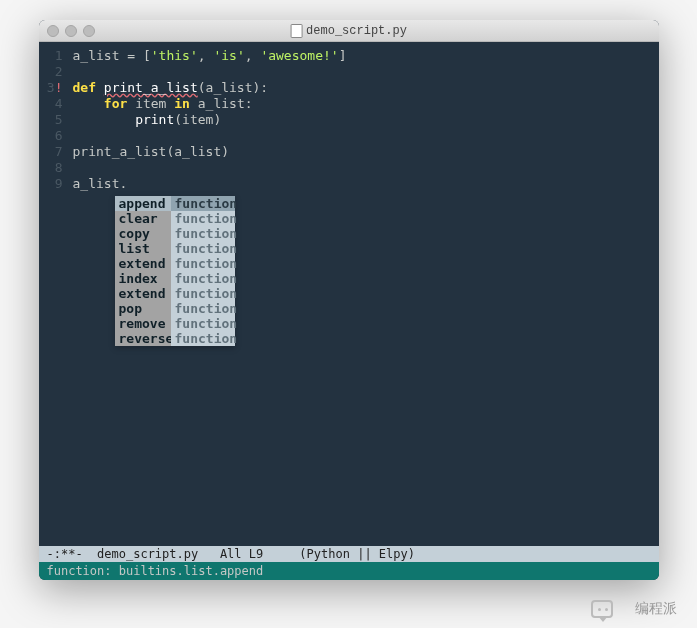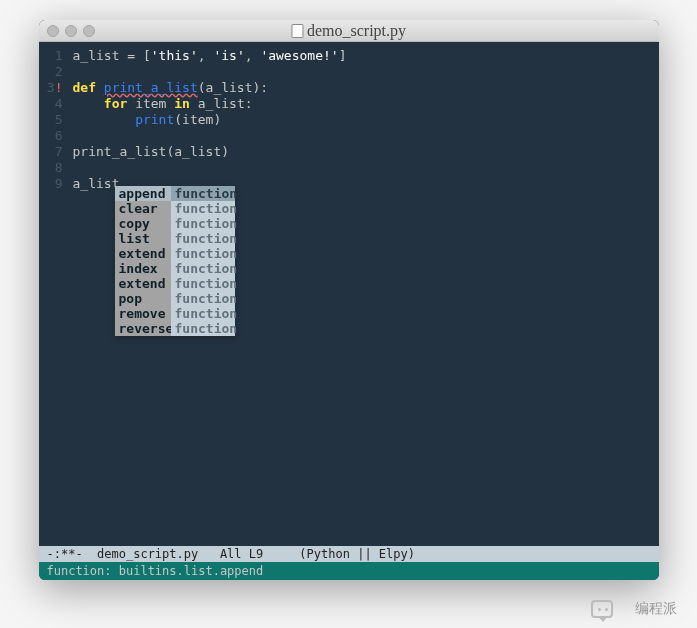--- a/index.html
+++ b/index.html
@@ -35,22 +35,22 @@
   }
   .traffic { display: flex; gap: 6px; }
   .dot { width: 12px; height: 12px; border-radius: 50%; background: #bcbcbc; border:1px solid #a5a5a5; }
   .title-center {
     position: absolute;
     left: 50%;
     transform: translateX(-50%);
     display: flex;
     align-items: center;
     gap: 4px;
-    font-family: Liberation Serif, serif;
-    font-size: 16px;
+    font-family: Liberation Mono, monospace;
+    font-size: 12px;
     color: #444;
   }
   .file-ic {
     width: 12px; height: 14px;
     background: #fff;
     border:1px solid #888;
     border-radius: 1px;
     position: relative;
   }
   .editor {
@@ -71,28 +71,28 @@
     user-select: none;
   }
   .gutter .ln { height: 16px; }
   .gutter .flag { color: #e06c75; }
   .code {
     padding: 6px 0 0 6px;
     position: relative;
   }
   .code .line { height: 16px; white-space: pre; }
   .kw { color: #fde047; font-weight: bold; }
-  .fn { color: #3b82f6; }
-  .str { color: #ffffff; }
+  .fn { color: #ffffff; }
+  .str { color: #bef264; }
   .param { color: #c5c8c6; }
   .underline { text-decoration: underline; text-decoration-color:#e06c75; text-decoration-style: wavy;}
   .autocomplete {
     position: absolute;
     left: 76px;
-    top: 144px;
+    top: 154px;
     background: #c4d0d8;
     font-size: 13px;
     line-height: 15px;
     box-shadow: 0 2px 6px rgba(0,0,0,0.25);
   }
   .ac-row {
     display: flex;
     height: 15px;
   }
   .ac-name {

